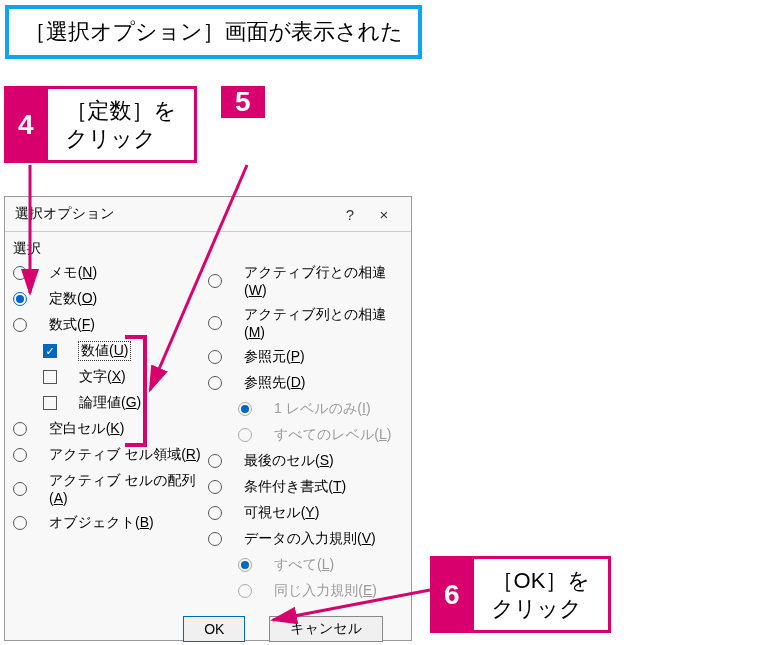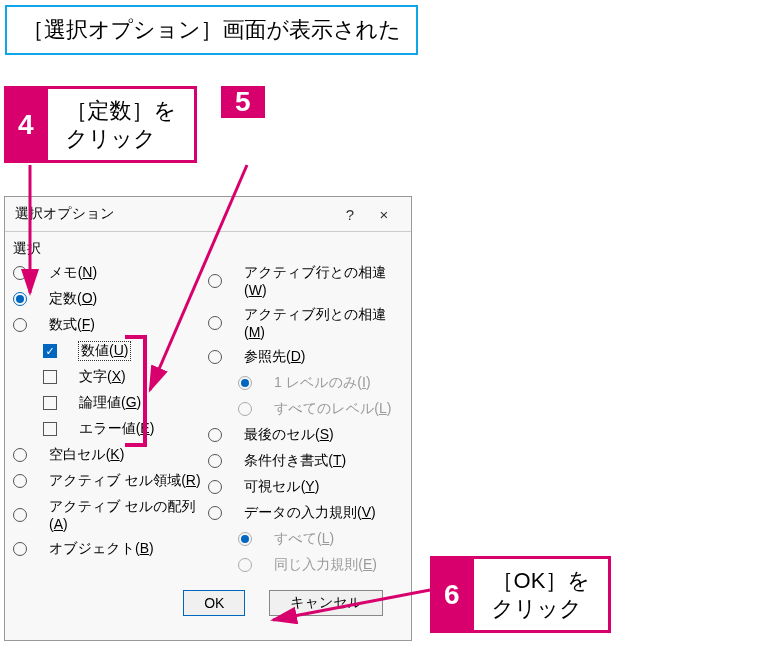--- a/index.html
+++ b/index.html
@@ -4,21 +4,21 @@
   <style>
     * { box-sizing: border-box; margin: 0; padding: 0; }
     body {
       font-family: "Yu Gothic UI", "Meiryo", sans-serif;
       width: 783px;
       height: 645px;
       position: relative;
       background: #fff;
     }
     .caption {
-      border: 2px solid #0ea5e9;
+      border: 4px solid #0ea5e9;
       padding: 8px 15px;
       font-size: 22px;
       display: inline-block;
       margin: 5px 0 0 5px;
     }
     .callout {
       position: absolute;
       display: flex;
       align-items: stretch;
       background: #fff;
@@ -186,24 +186,20 @@
           <span class="focus"><span>数値(</span><span class="u">U</span><span>)</span></span>
         </div>
       <div class="opt indent1">
           <span class="cbox"></span>
           <span><span>文字(</span><span class="u">X</span><span>)</span></span>
         </div>
       <div class="opt indent1">
           <span class="cbox"></span>
           <span><span>論理値(</span><span class="u">G</span><span>)</span></span>
         </div>
-      <div class="opt indent1">
-          <span class="cbox"></span>
-          <span><span>エラー値(</span><span class="u">E</span><span>)</span></span>
-        </div>
       <div class="opt">
           <span class="radio"></span>
           <span><span>空白セル(</span><span class="u">K</span><span>)</span></span>
         </div>
       <div class="opt">
           <span class="radio"></span>
           <span><span>アクティブ セル領域(</span><span class="u">R</span><span>)</span></span>
         </div>
       <div class="opt">
           <span class="radio"></span>
@@ -215,20 +211,24 @@
         </div>
     </div>
     <div class="col">
       <div class="opt">
           <span class="radio"></span>
           <span><span>アクティブ行との相違(</span><span class="u">W</span><span>)</span></span>
         </div>
       <div class="opt">
           <span class="radio"></span>
           <span><span>アクティブ列との相違(</span><span class="u">M</span><span>)</span></span>
+        </div>
+      <div class="opt">
+          <span class="radio"></span>
+          <span><span>参照元(</span><span class="u">P</span><span>)</span></span>
         </div>
       <div class="opt">
           <span class="radio"></span>
           <span><span>参照先(</span><span class="u">D</span><span>)</span></span>
         </div>
       <div class="opt indent1 disabled">
           <span class="radio dis sel"></span>
           <span><span>1 レベルのみ(</span><span class="u">I</span><span>)</span></span>
         </div>
       <div class="opt indent1 disabled">

